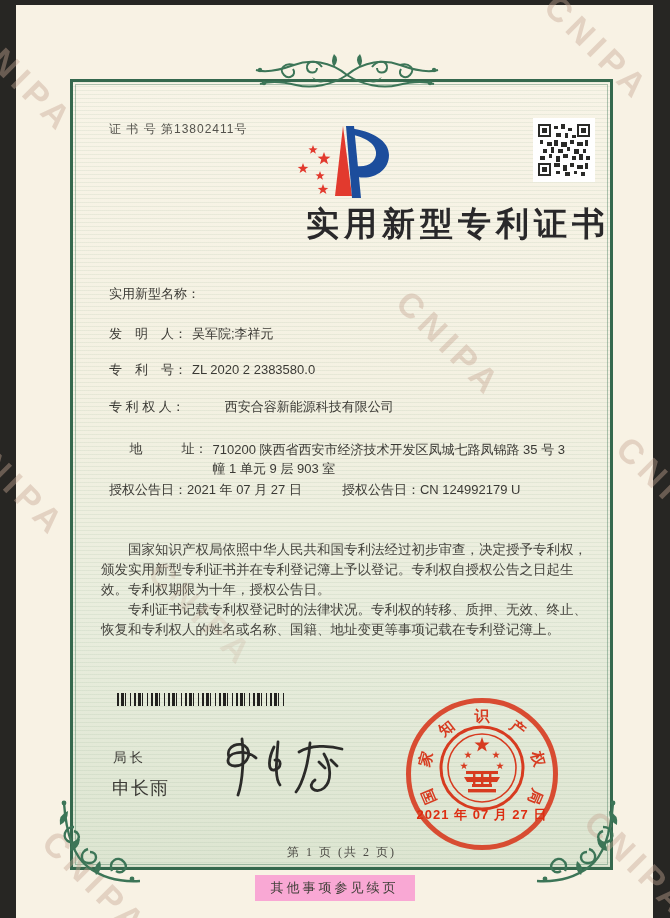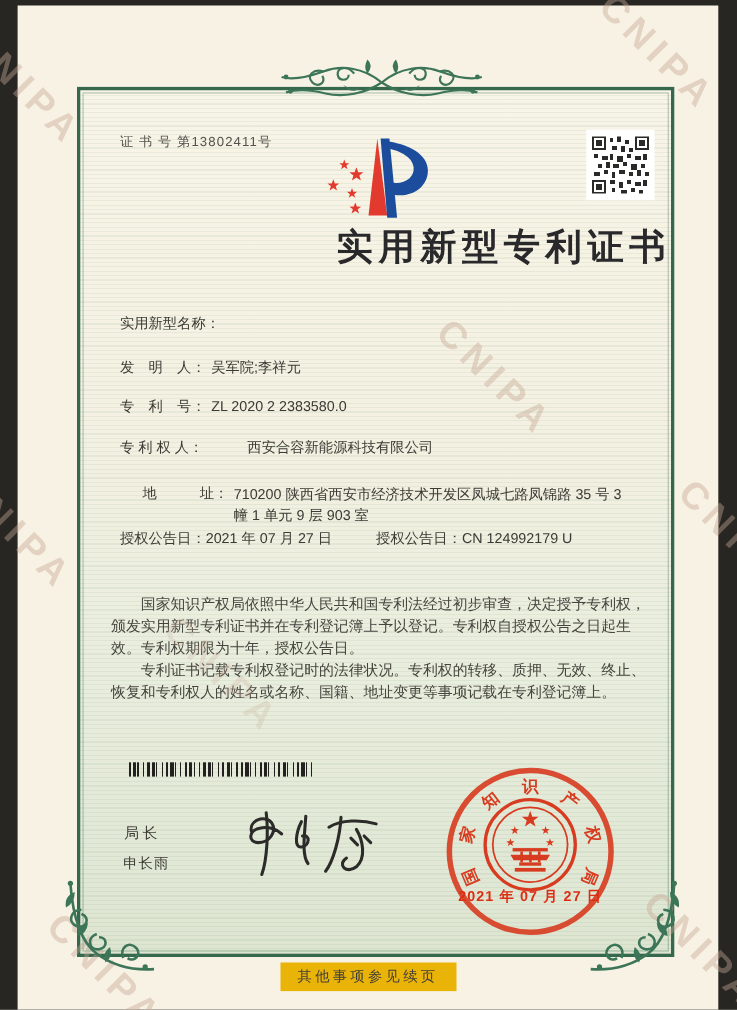--- a/index.html
+++ b/index.html
@@ -73,41 +73,41 @@
   .legal p{margin:0;text-indent:2em;}
   .barcode{
     position:absolute;left:44px;top:611px;width:168px;height:13px;
     background:repeating-linear-gradient(90deg,
       #22211f 0 2px, rgba(0,0,0,0) 2px 4px,
       #22211f 4px 7px, rgba(0,0,0,0) 7px 8px,
       #22211f 8px 9px, rgba(0,0,0,0) 9px 13px,
       #22211f 13px 14px, rgba(0,0,0,0) 14px 17px);
   }
   .signer-title{position:absolute;left:40px;top:667px;font-size:13.5px;color:#3b3a35;letter-spacing:3px;}
-  .signer-name{position:absolute;left:39px;top:694px;font-size:13px;color:#3b3a35;letter-spacing:1px;}
+  .signer-name{position:absolute;left:39px;top:694px;font-size:18px;color:#3b3a35;letter-spacing:1px;}
   .signature{position:absolute;left:138px;top:653px;width:150px;height:70px;}
   
   .seal{position:absolute;left:333px;top:616px;width:152px;height:152px;}
   .seal-ring{position:absolute;inset:0;border-radius:50%;border:5px solid rgba(215,59,32,.9);}
   .seal-char{
     position:absolute;left:50%;top:50%;width:20px;height:20px;margin:-10px 0 0 -10px;
     font-size:15px;font-weight:bold;color:#d73b20;text-align:center;line-height:20px;
   }
   .emblem{position:absolute;left:50%;top:46%;transform:translate(-50%,-50%);width:86px;height:86px;}
   .seal-date{
     position:absolute;left:-10px;right:-10px;bottom:26px;text-align:center;
     font-size:13px;font-weight:bold;color:#dd2d12;letter-spacing:1px;z-index:2;
   }
   .page-info{
     position:absolute;left:0;top:762px;width:100%;text-align:center;
     font-family:"Liberation Serif",serif;font-size:12px;color:#4c4b45;letter-spacing:2px;
   }
   .footer-box{
     position:absolute;left:50%;top:870px;transform:translateX(-50%);z-index:3;
-    background:#eab308;padding:4px 16px;
+    background:#f9a8d4;padding:4px 16px;
     font-family:Liberation Sans, sans-serif;font-size:13px;color:#403f39;letter-spacing:3px;
     white-space:nowrap;
   }
   .orn{position:absolute;z-index:3;pointer-events:none;}
   .orn-top{left:236px;top:48px;width:190px;height:44px;}
   .orn-bl{left:38px;top:792px;width:90px;height:88px;}
   .orn-br{left:517px;top:792px;width:90px;height:88px;transform:scaleX(-1);}
 </style>
 </head>
 <body>
@@ -328,16 +328,17 @@
           <rect x="33" y="59" width="20" height="3"></rect>
           <rect x="29" y="64" width="28" height="3.4"></rect>
           <rect x="34" y="49" width="2.4" height="10"></rect>
           <rect x="42" y="49" width="2.4" height="10"></rect>
           <rect x="50" y="49" width="2.4" height="10"></rect>
         </g>
       </svg>
       <div class="seal-date">2021 年 07 月 27 日</div>
     </div>
 
+    <div class="page-info">第 1 页 (共 2 页)</div>
   </div>
 
   <div class="footer-box">其他事项参见续页</div>
 </div>
 
 </body></html>

